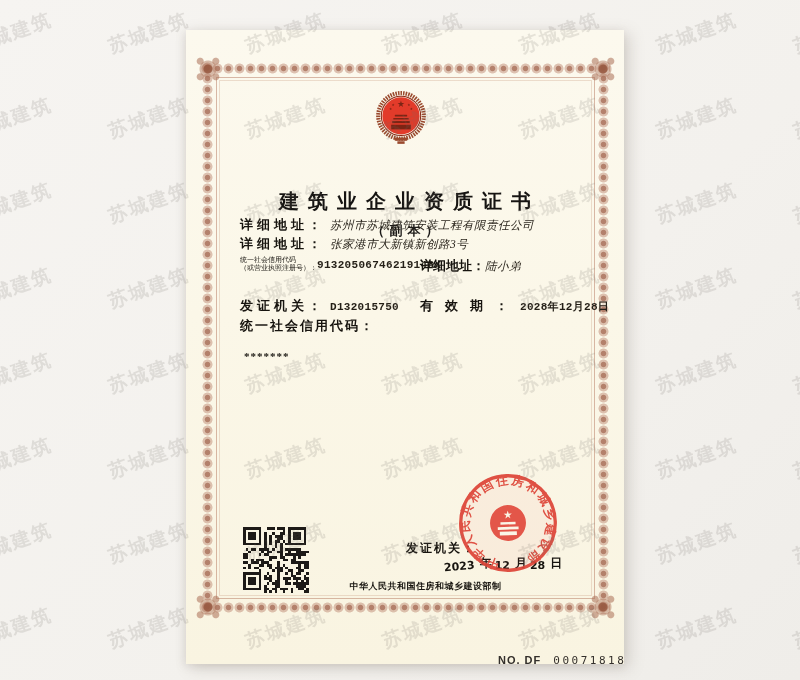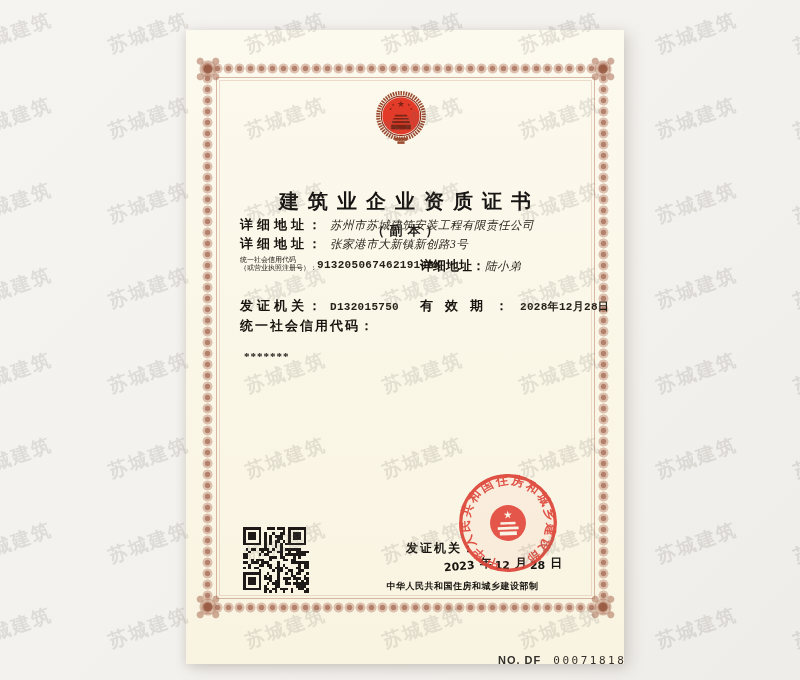--- a/index.html
+++ b/index.html
@@ -65,21 +65,21 @@
     letter-spacing:2px;color:#17140f;z-index:3;}
   .seal{position:absolute;left:270px;top:441px;width:104px;height:104px;z-index:6;
     transform:rotate(-2deg);opacity:.92;}
   .issue-date{position:absolute;left:258px;top:525px;width:130px;z-index:4;
     font-weight:700;font-size:12px;color:#17140f;white-space:nowrap;}
   .issue-date .num{font-family:"DejaVu Sans","Liberation Sans",sans-serif;
     font-size:11px;font-weight:700;position:relative;top:2px;}
   .issue-date .num.year{display:inline-block;transform:rotate(-5deg);top:3px;}
   .issue-date .unit{margin:0 3px 0 5px;}
   .maker{position:absolute;left:0;width:479px;top:550px;text-align:center;
-    font-weight:700;font-size:9px;letter-spacing:.5px;color:#17140f;z-index:3;padding-left:37px;}
+    font-weight:700;font-size:9px;letter-spacing:.5px;color:#17140f;z-index:3;}
   .footer-url{position:absolute;left:3px;top:593px;font-weight:700;font-size:9px;
     color:#2e2a26;letter-spacing:.2px;white-space:nowrap;}
   .serial{position:absolute;left:312px;top:591px;white-space:nowrap;color:#332f2b;
     font-family:"Liberation Sans","DejaVu Sans",sans-serif;margin-top:29px;}
   .serial .pfx{font-weight:700;font-size:11px;letter-spacing:1px;margin-right:12px;}
   .serial .num{font-family:"DejaVu Sans Mono","Liberation Mono",monospace;
     font-size:11px;letter-spacing:2.5px;}
   .mask-row{font-weight:700;font-size:11px;letter-spacing:1px;color:#17140f;}
 </style>
 </head>

